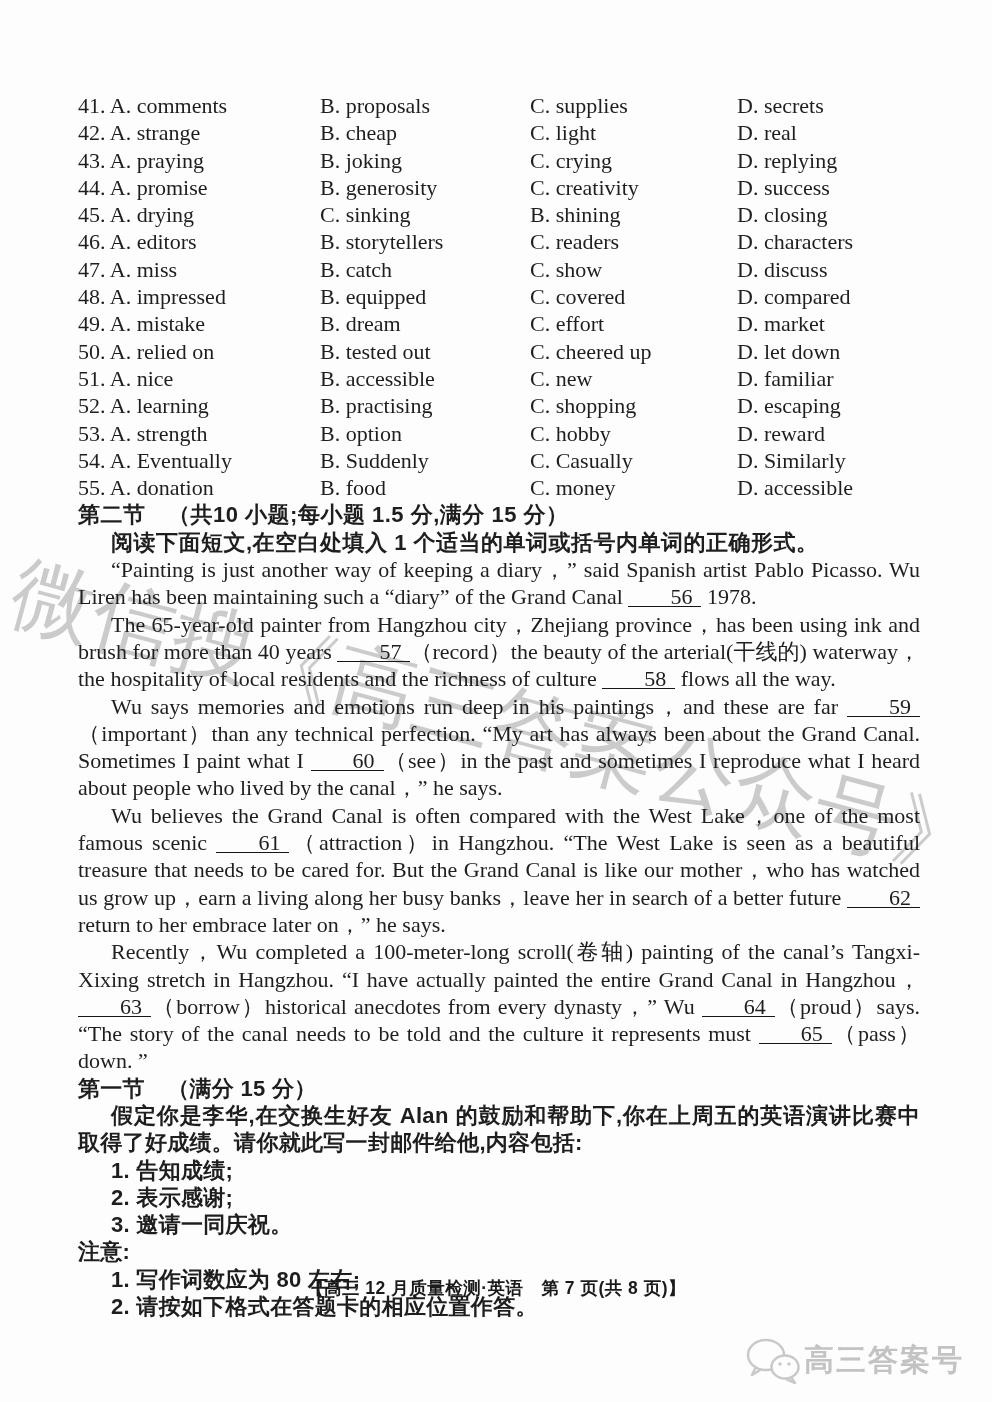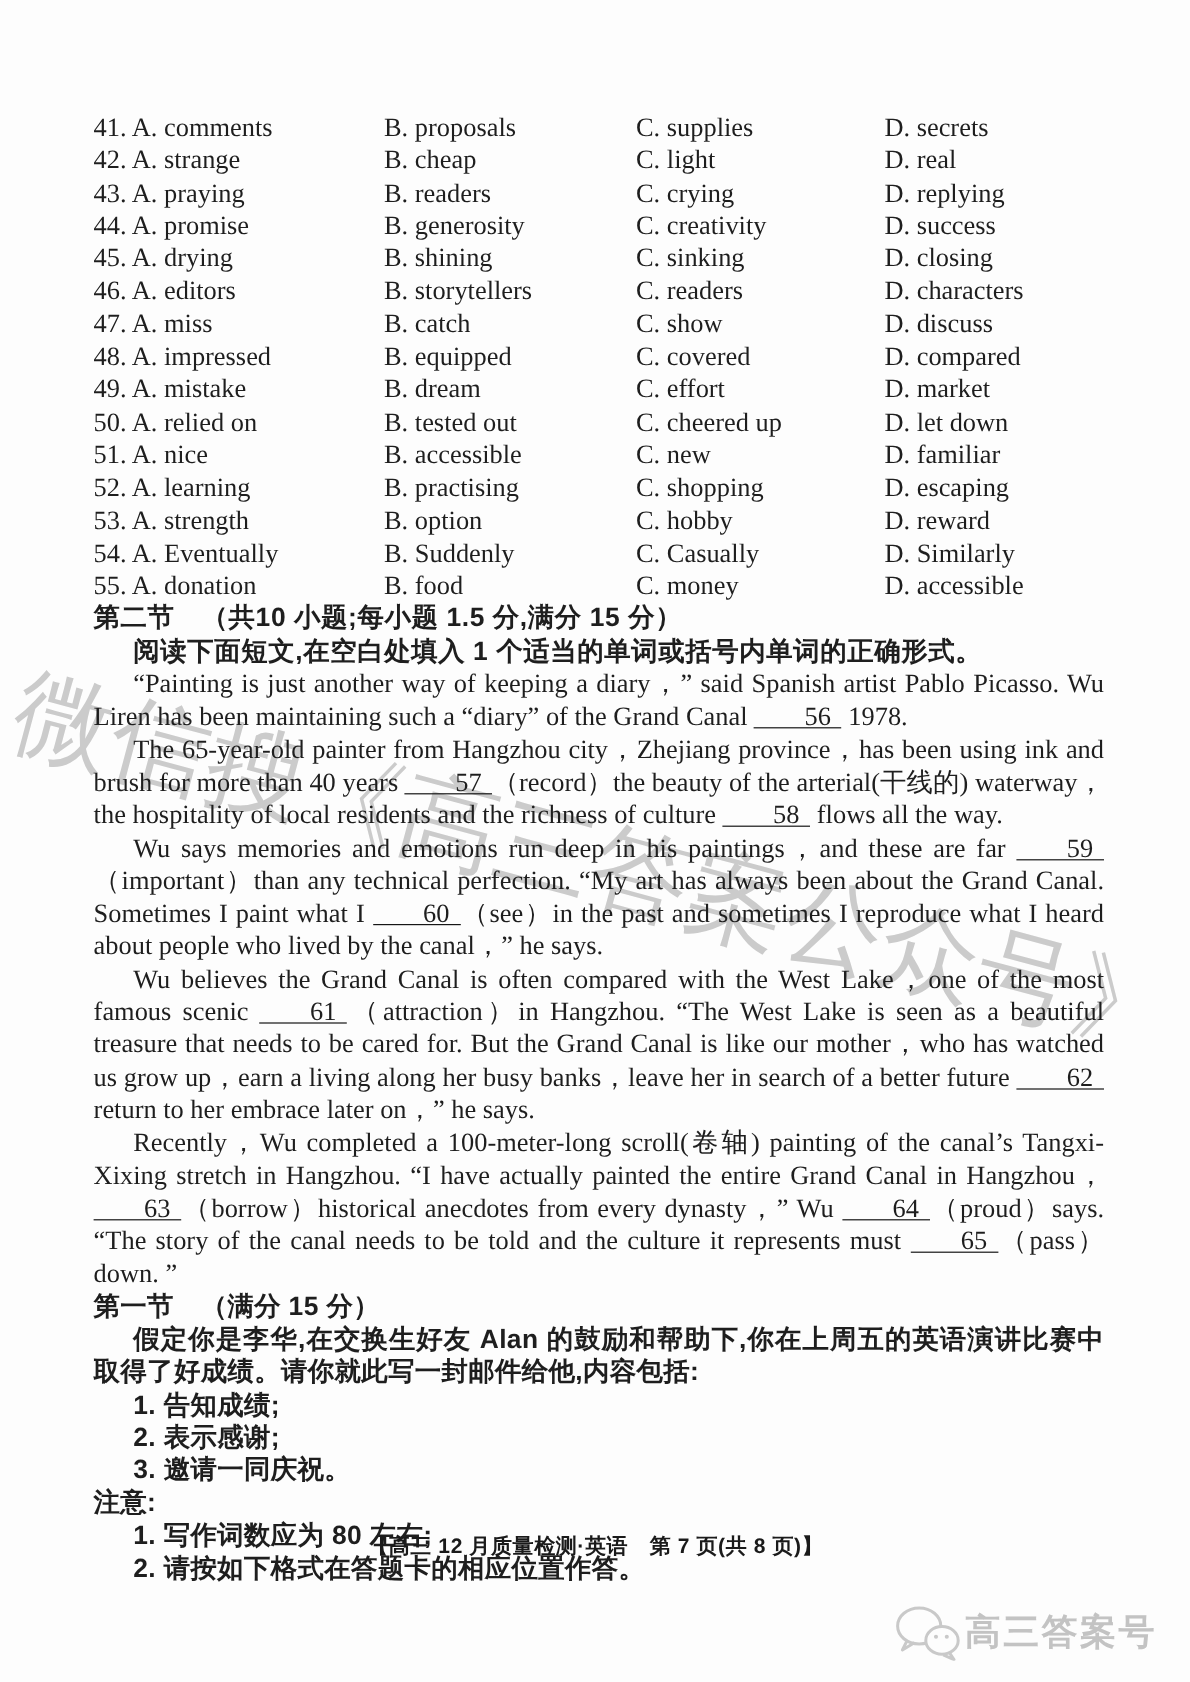--- a/index.html
+++ b/index.html
@@ -93,34 +93,34 @@
         <span>D. secrets</span>
       </div>
       <div class="orow">
         <span>42. A. strange</span>
         <span>B. cheap</span>
         <span>C. light</span>
         <span>D. real</span>
       </div>
       <div class="orow">
         <span>43. A. praying</span>
-        <span>B. readers</span>
+        <span>B. joking</span>
         <span>C. crying</span>
         <span>D. replying</span>
       </div>
       <div class="orow">
         <span>44. A. promise</span>
         <span>B. generosity</span>
         <span>C. creativity</span>
         <span>D. success</span>
       </div>
       <div class="orow">
         <span>45. A. drying</span>
+        <span>C. sinking</span>
         <span>B. shining</span>
-        <span>C. sinking</span>
         <span>D. closing</span>
       </div>
       <div class="orow">
         <span>46. A. editors</span>
         <span>B. storytellers</span>
         <span>C. readers</span>
         <span>D. characters</span>
       </div>
       <div class="orow">
         <span>47. A. miss</span>

